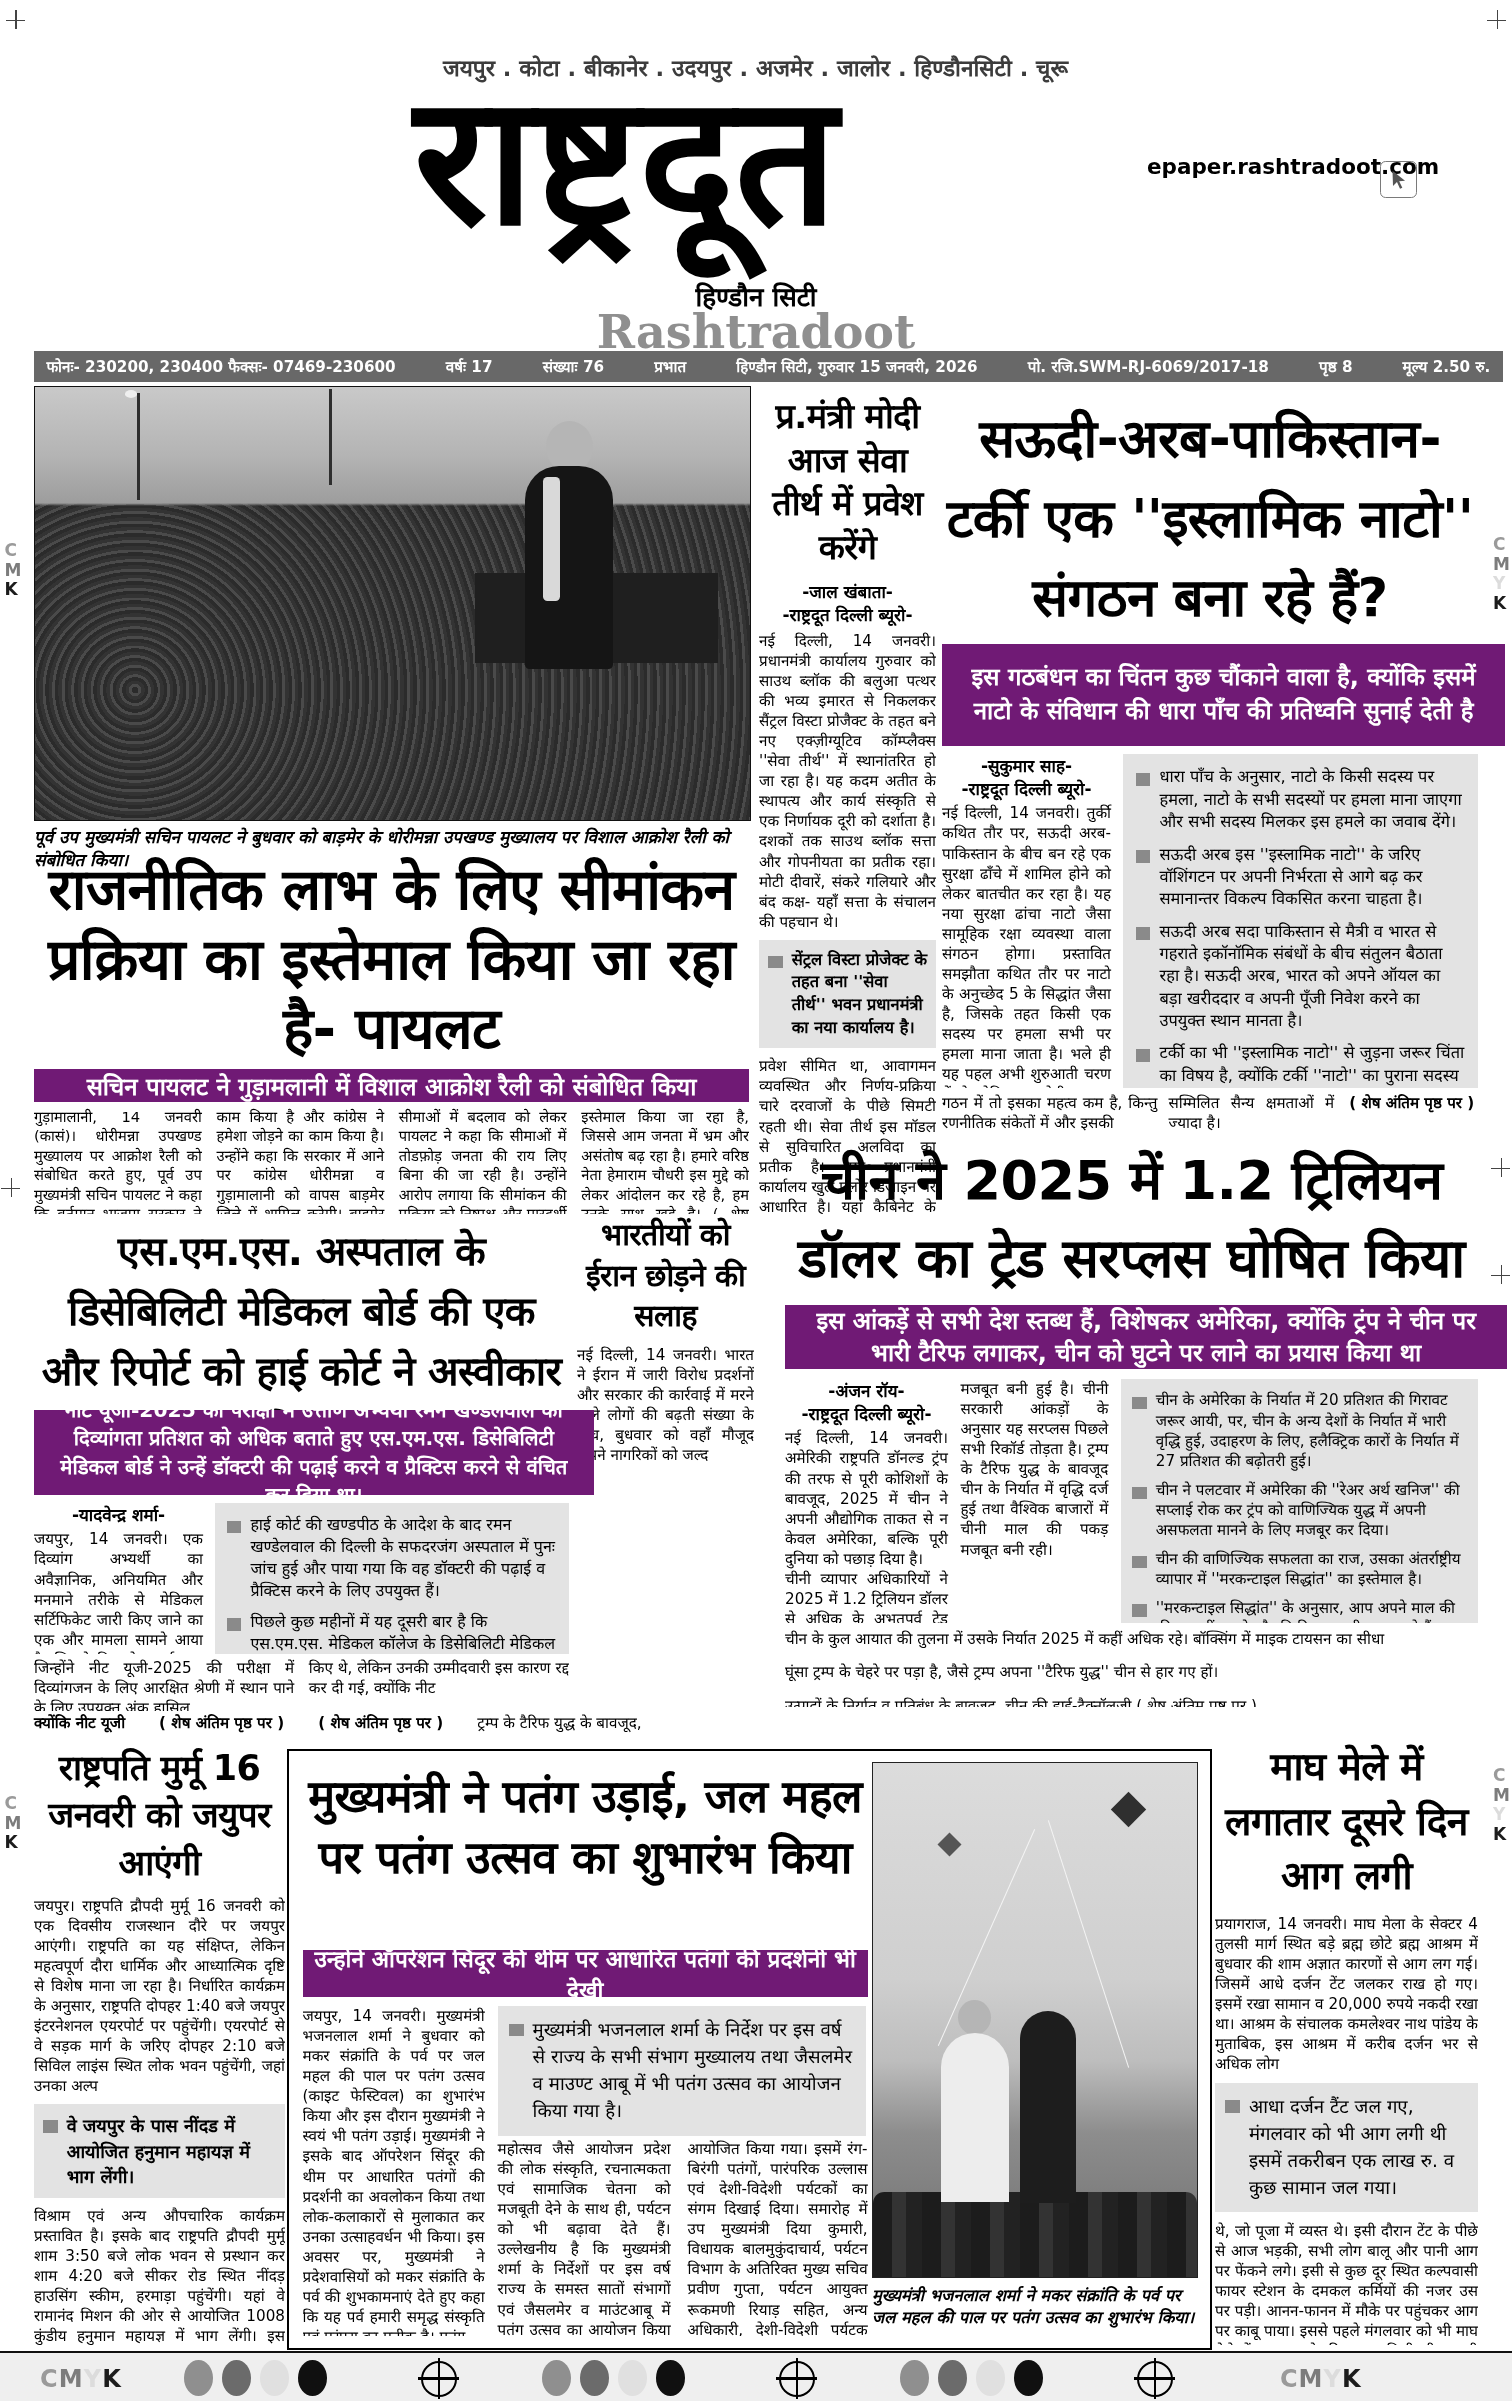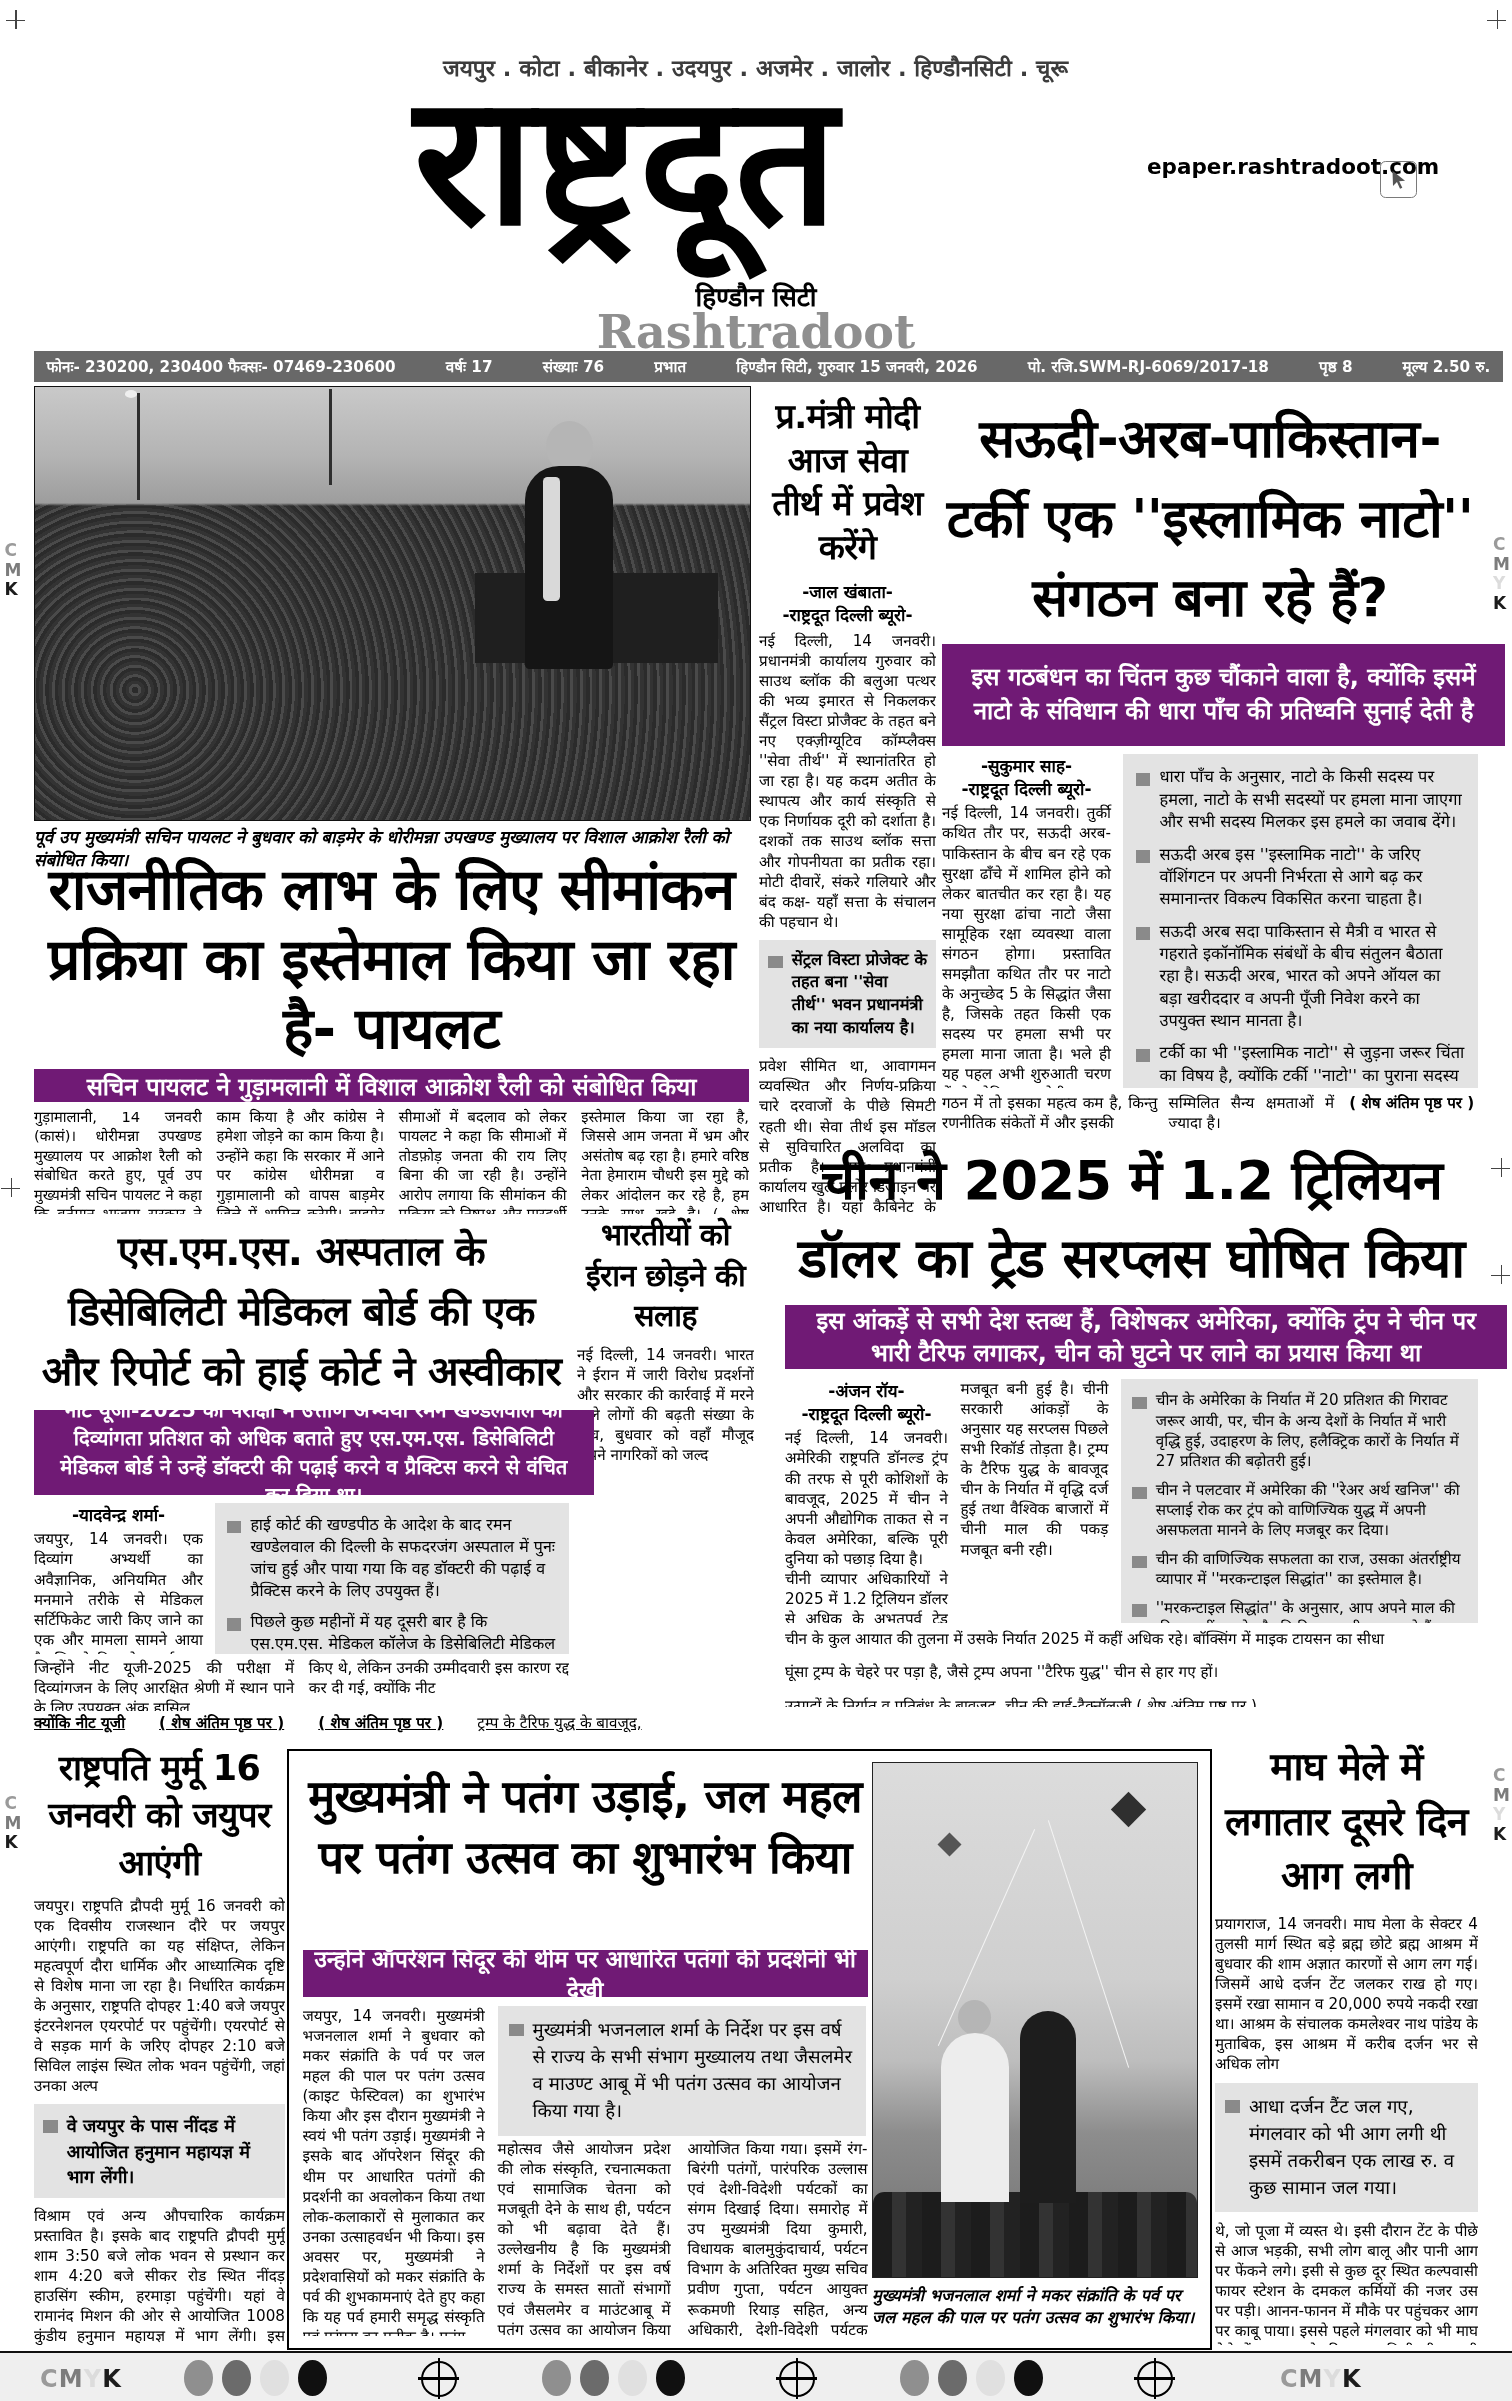--- a/index.html
+++ b/index.html
@@ -242,21 +242,21 @@
           <span class="sq"></span>
         <span style="font-size:16px;line-height:1.36;">पिछले कुछ महीनों में यह दूसरी बार है कि एस.एम.एस. मेडिकल कॉलेज के डिसेबिलिटी मेडिकल बोर्ड की रिपोर्ट अदालत में अवैज्ञानिक और अनियमित बताई गई है, जो प्रदेश के सबसे बड़े अस्पताल की कार्यप्रणाली पर गंभीर सवाल खड़े करती है।</span>
         </div>
     </div>
   </div>
   <div class="abs cols clip" style="left:34px;top:1659px;width:535px;height:52px;gap:14.7px;">
     <div class="frag" style="flex:1;">जिन्होंने नीट यूजी-2025 की परीक्षा में दिव्यांगजन के लिए आरक्षित श्रेणी में स्थान पाने के लिए उपयुक्त अंक हासिल</div>
     <div class="frag" style="flex:1;">किए थे, लेकिन उनकी उम्मीदवारी इस कारण रद्द कर दी गई, क्योंकि नीट</div>
   </div>
 
-  <div class="abs cols" style="left:34px;top:1714px;width:1073px;gap:34px;text-decoration:underline;">
+  <div class="abs cols" style="left:34px;top:1714px;width:1073px;gap:34px;">
     <span class="frag" style="font-weight:700;">क्योंकि नीट यूजी</span>
     <span class="frag cont">( शेष अंतिम पृष्ठ पर )</span>
     <span class="frag cont">( शेष अंतिम पृष्ठ पर )</span>
     <span class="frag">ट्रम्प के टैरिफ युद्ध के बावजूद,</span>
   </div>
 
   <div class="abs clip" style="left:34px;top:1745px;width:251px;height:602px;">
     <div class="hl center" style="font-size:35px;line-height:1.35;">राष्ट्रपति मुर्मू 16 जनवरी को जयुपर आएंगी</div>
     <div class="body-txt" style="font-size:15.2px;margin-top:9px;">जयपुर। राष्ट्रपति द्रौपदी मुर्मू 16 जनवरी को एक दिवसीय राजस्थान दौरे पर जयपुर आएंगी। राष्ट्रपति का यह संक्षिप्त, लेकिन महत्वपूर्ण दौरा धार्मिक और आध्यात्मिक दृष्टि से विशेष माना जा रहा है। निर्धारित कार्यक्रम के अनुसार, राष्ट्रपति दोपहर 1:40 बजे जयपुर इंटरनेशनल एयरपोर्ट पर पहुंचेंगी। एयरपोर्ट से वे सड़क मार्ग के जरिए दोपहर 2:10 बजे सिविल लाइंस स्थित लोक भवन पहुंचेंगी, जहां उनका अल्प</div>
     <div class="graybox bul" style="padding:9px;margin:8px 0;">

